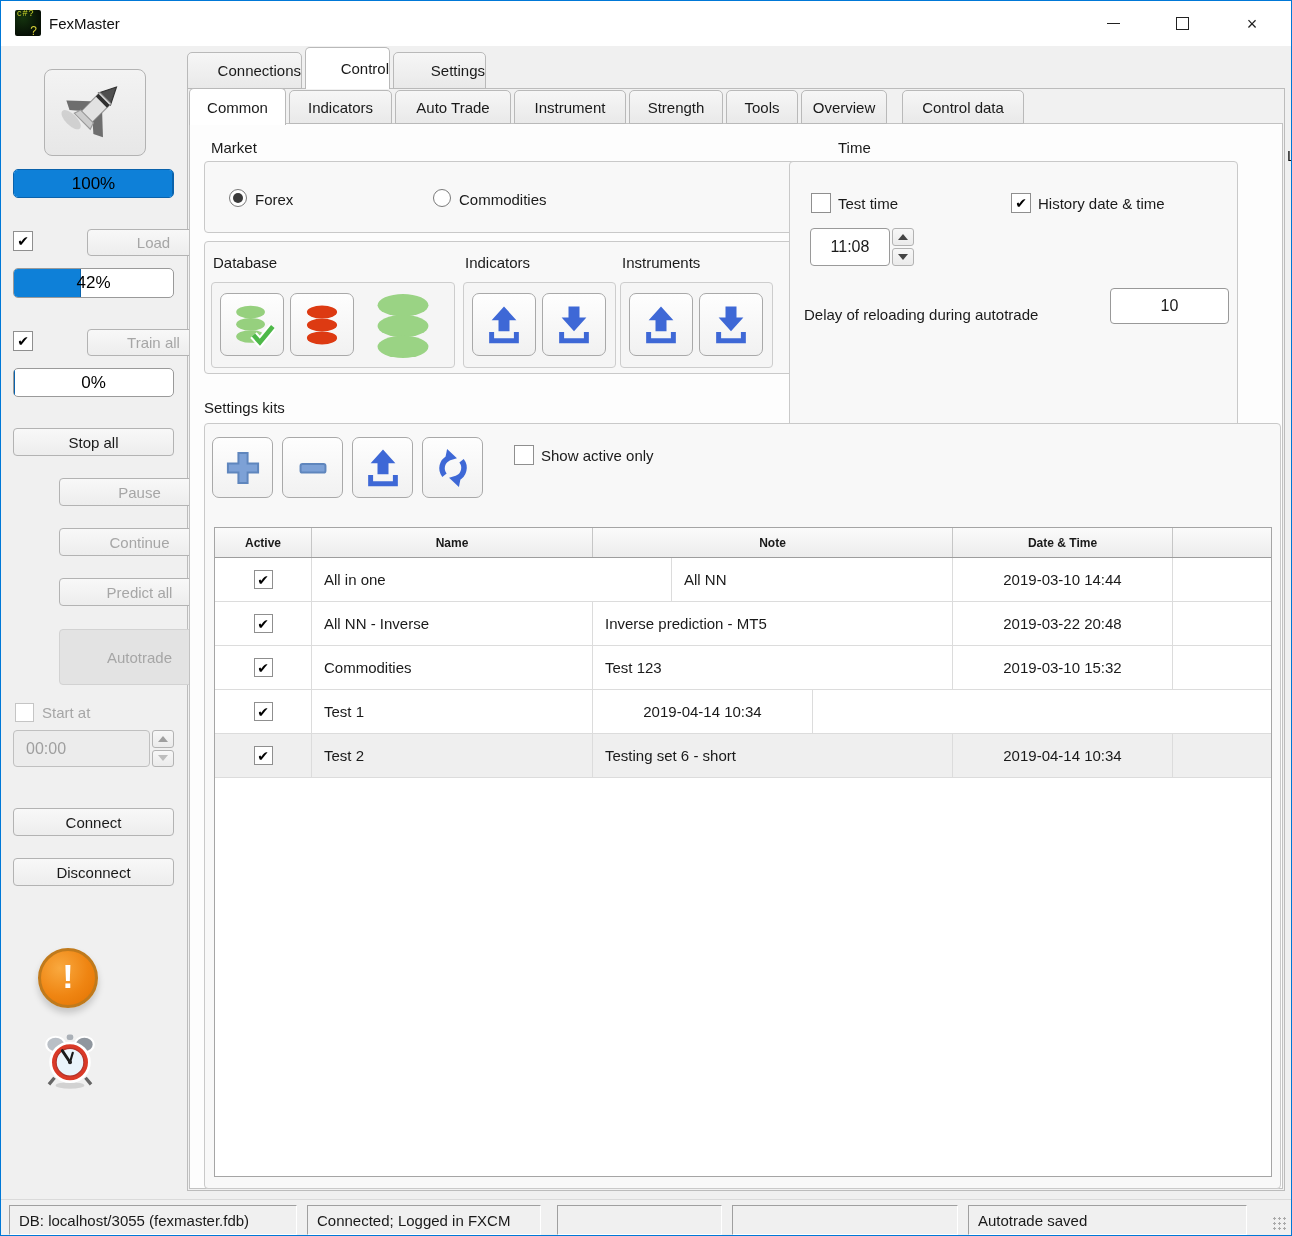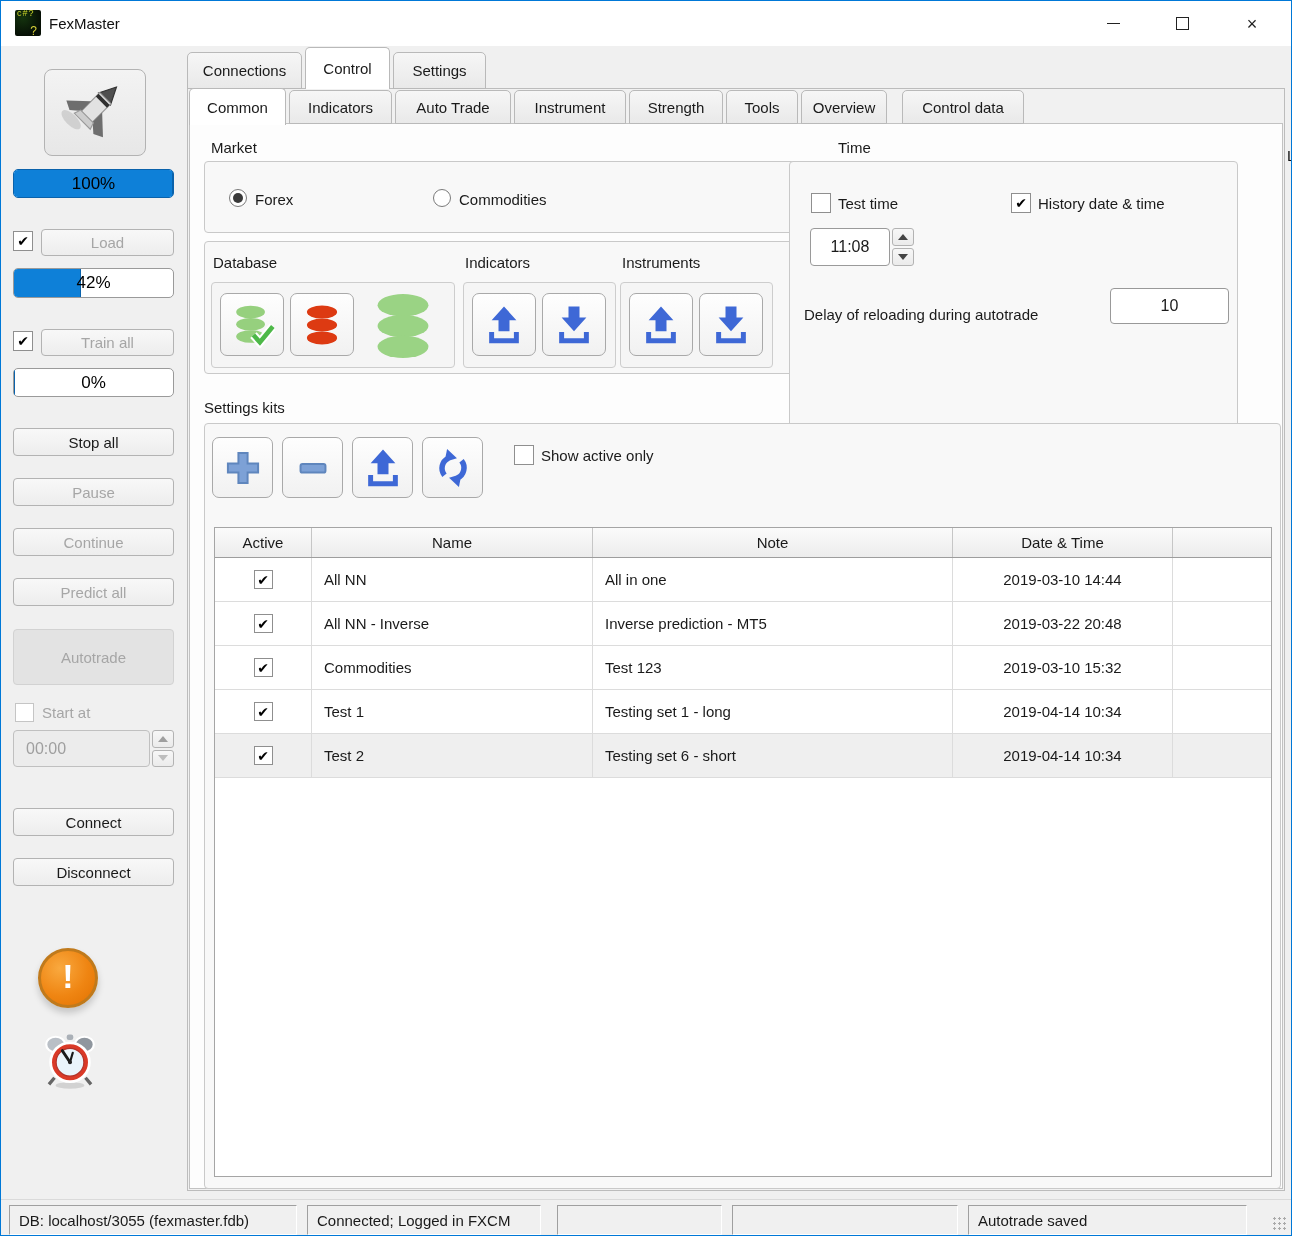--- a/index.html
+++ b/index.html
@@ -18,21 +18,21 @@
   .app-icon::after { content:"?"; position:absolute; right:4px; bottom:-2px; font-size:12px; color:#d6cf3a; }
   .win-title { position:absolute; left:48px; top:0; height:45px; line-height:45px; font-size:15px; color:#111; }
   .wbtn { position:absolute; top:0; width:46px; height:45px; display:flex; align-items:center; justify-content:center; }
   .glyph-min { width:13px; height:1px; background:#222; }
   .glyph-max { width:13px; height:13px; border:1px solid #222; background:transparent; }
   .glyph-close { font-size:18px; color:#222; line-height:1; }
   
   .sidebar { position:absolute; left:8px; top:56px; width:174px; height:1134px; }
   .btn { position:absolute; background:linear-gradient(#f8f8f8,#ededed); border:1px solid #b3b3b3;
     border-radius:4px; display:flex; align-items:center; justify-content:center; font-size:15px; color:#1a1a1a; }
-  .btn.dis { color:#a6a6a6; }
+  .btn.dis { color:#a6a6a6;margin-left:46px; }
   .btn.flat { background:#e3e3e3; border-color:#d2d2d2; }
   .rocket-btn { left:35px; top:12px; width:102px; height:87px; border-radius:8px;
     background:linear-gradient(#f3f3f3,#e7e7e7); }
   .pbar { position:absolute; border:1px solid #9a9a9a; border-radius:5px; background:#fff; overflow:hidden; }
   .pbar .fill { position:absolute; left:0; top:0; bottom:0; background:#0e80d8; border-right:1px solid #0a62ab; }
   .pbar.full { border-color:#0a62ab; }
   .pbar .ptext { position:relative; z-index:2; display:flex; align-items:center; justify-content:center;
     height:100%; font-size:17px; color:#000; }
   .p100 { left:4px; top:112px; width:161px; height:29px; }
   .p42  { left:4px; top:211px; width:161px; height:30px; }
@@ -61,21 +61,21 @@
   .warn::after { content:"!"; color:#fff; font-size:34px; font-weight:bold; transform:translateY(-2px); }
   .alarm { position:absolute; left:30px; top:972px; width:62px; height:62px; }
   
   .tab { position:absolute; background:linear-gradient(#f6f6f6,#e9e9e9); border:1px solid #b9b9b9;
     border-radius:5px 5px 0 0; display:flex; align-items:center; justify-content:center; font-size:15px; }
   .tab.active { background:#fff; z-index:6; border-bottom:none; }
   .outer-pane { position:absolute; left:186px; top:87px; width:1098px; height:1103px;
     background:#f1f1f1; border:1px solid #bcbcbc; }
   .inner-pane { position:absolute; left:188px; top:122px; width:1094px; height:1066px;
     background:#fdfdfd; border:1px solid #c2c2c2; z-index:1; }
-  .t1 { top:51px; height:37px; z-index:2; } .t1.active { top:46px; height:42px; }
+  .t1 { top:51px; height:37px; z-index:2;justify-content:flex-end; } .t1.active { top:46px; height:42px; }
   .t2 { top:89px; height:34px; z-index:2; } .t2.active { top:87px; height:37px; }
   
   .gbox { position:absolute; background:#f8f8f8; border:1px solid #c9c9c9; border-radius:4px; z-index:2; }
   .ibox { position:absolute; background:#f5f5f5; border:1px solid #cdcdcd; border-radius:4px; }
   .glabel { position:absolute; font-size:15px; color:#1a1a1a; z-index:3; white-space:nowrap; }
   .radio { width:18px; height:18px; border:1px solid #7a7a7a; border-radius:50%; background:#fff;
     display:inline-block; position:relative; flex:none; }
   .radio.on::after { content:""; position:absolute; inset:3px; background:#3a3a3a; border-radius:50%; }
   .iconbtn { position:absolute; background:linear-gradient(#fefefe,#f1f1f1); border:1px solid #a9a9a9;
     border-radius:7px; display:flex; align-items:center; justify-content:center; }
@@ -83,21 +83,21 @@
   .combo { position:absolute; border:1px solid #999; border-radius:4px; background:#fff; display:flex;
     align-items:center; padding:0 10px; font-size:16px; }
   .caret { margin-left:auto; width:0; height:0; border-left:6px solid transparent; border-right:6px solid transparent;
     border-top:7px solid #555; }
   .numbox { position:absolute; border:1px solid #999; border-radius:4px; background:#fff; display:flex;
     align-items:center; justify-content:center; font-size:16px; }
   
   .tablebox { position:absolute; left:9px; top:103px; width:1058px; height:650px; background:#fff;
     border:1px solid #a5a5a5; overflow:hidden; }
   .thead { display:flex; height:30px; background:linear-gradient(#fbfbfb,#ececec); border-bottom:1px solid #9d9d9d; }
-  .thcell { display:flex; align-items:center; justify-content:center; font-weight:normal; font-size:15px;
+  .thcell { display:flex; align-items:center; justify-content:center; font-weight:bold; font-size:12px;
     border-right:1px solid #c6c6c6; }
   .trow { display:flex; height:44px; background:#fff; border-bottom:1px solid #dcdcdc; }
   .trow.hl { background:#efefef; }
   .tcell { display:flex; align-items:center; font-size:15px; border-right:1px solid #dcdcdc; overflow:hidden; }
   .c-active { width:97px; justify-content:center; }
   .c-name { width:281px; padding-left:12px; }
   .c-note { width:360px; padding-left:12px; }
   .c-date { width:220px; justify-content:center; }
   .c-fill { flex:1; border-right:none; }
   .tablebox .trow .checkbox { width:19px; height:19px; }
@@ -397,22 +397,22 @@
         <div class="thcell c-name" style="justify-content:center;padding-left:0;">Name</div>
         <div class="thcell c-note" style="justify-content:center;padding-left:0;">Note</div>
         <div class="thcell c-date">Date &amp; Time</div>
         <div class="thcell c-fill" style="border-right:none;"></div>
       </div>
       <div>
   <div class="trow">
     <div class="tcell c-active">
               <span class="checkbox on"></span>
             </div>
+    <div class="tcell c-note">All in one</div>
     <div class="tcell c-name">All NN</div>
-    <div class="tcell c-note">All in one</div>
     <div class="tcell c-date">2019-03-10 14:44</div>
     <div class="tcell c-fill"></div>
   </div>
 
   <div class="trow">
     <div class="tcell c-active">
               <span class="checkbox on"></span>
             </div>
     <div class="tcell c-name">All NN - Inverse</div>
     <div class="tcell c-note">Inverse prediction - MT5</div>
@@ -428,21 +428,20 @@
     <div class="tcell c-note">Test 123</div>
     <div class="tcell c-date">2019-03-10 15:32</div>
     <div class="tcell c-fill"></div>
   </div>
 
   <div class="trow">
     <div class="tcell c-active">
               <span class="checkbox on"></span>
             </div>
     <div class="tcell c-name">Test 1</div>
-    <div class="tcell c-note">Testing set 1 - long</div>
     <div class="tcell c-date">2019-04-14 10:34</div>
     <div class="tcell c-fill"></div>
   </div>
 
   <div class="trow hl">
     <div class="tcell c-active">
               <span class="checkbox on"></span>
             </div>
     <div class="tcell c-name">Test 2</div>
     <div class="tcell c-note">Testing set 6 - short</div>

